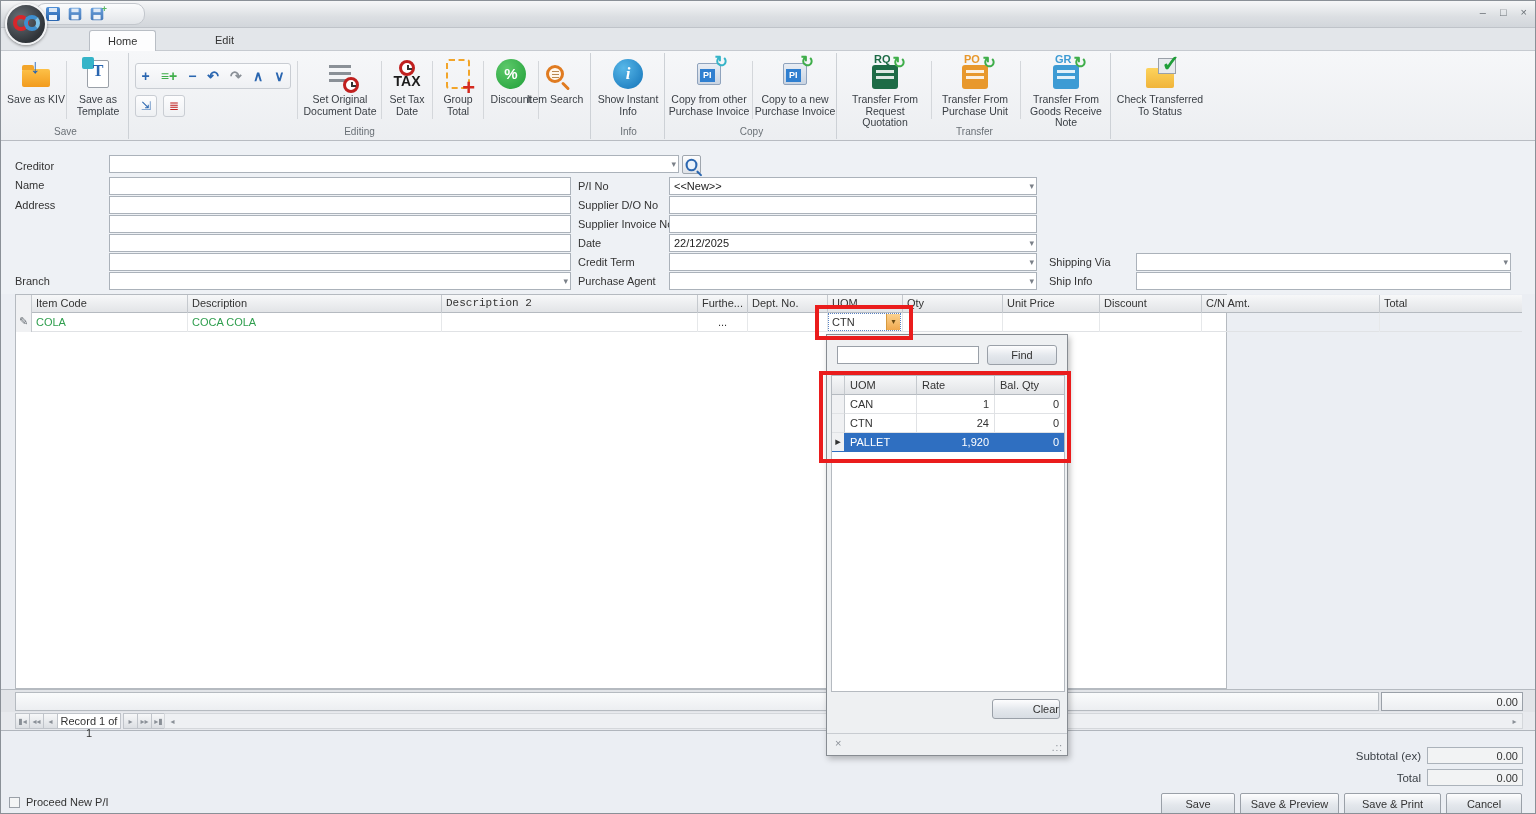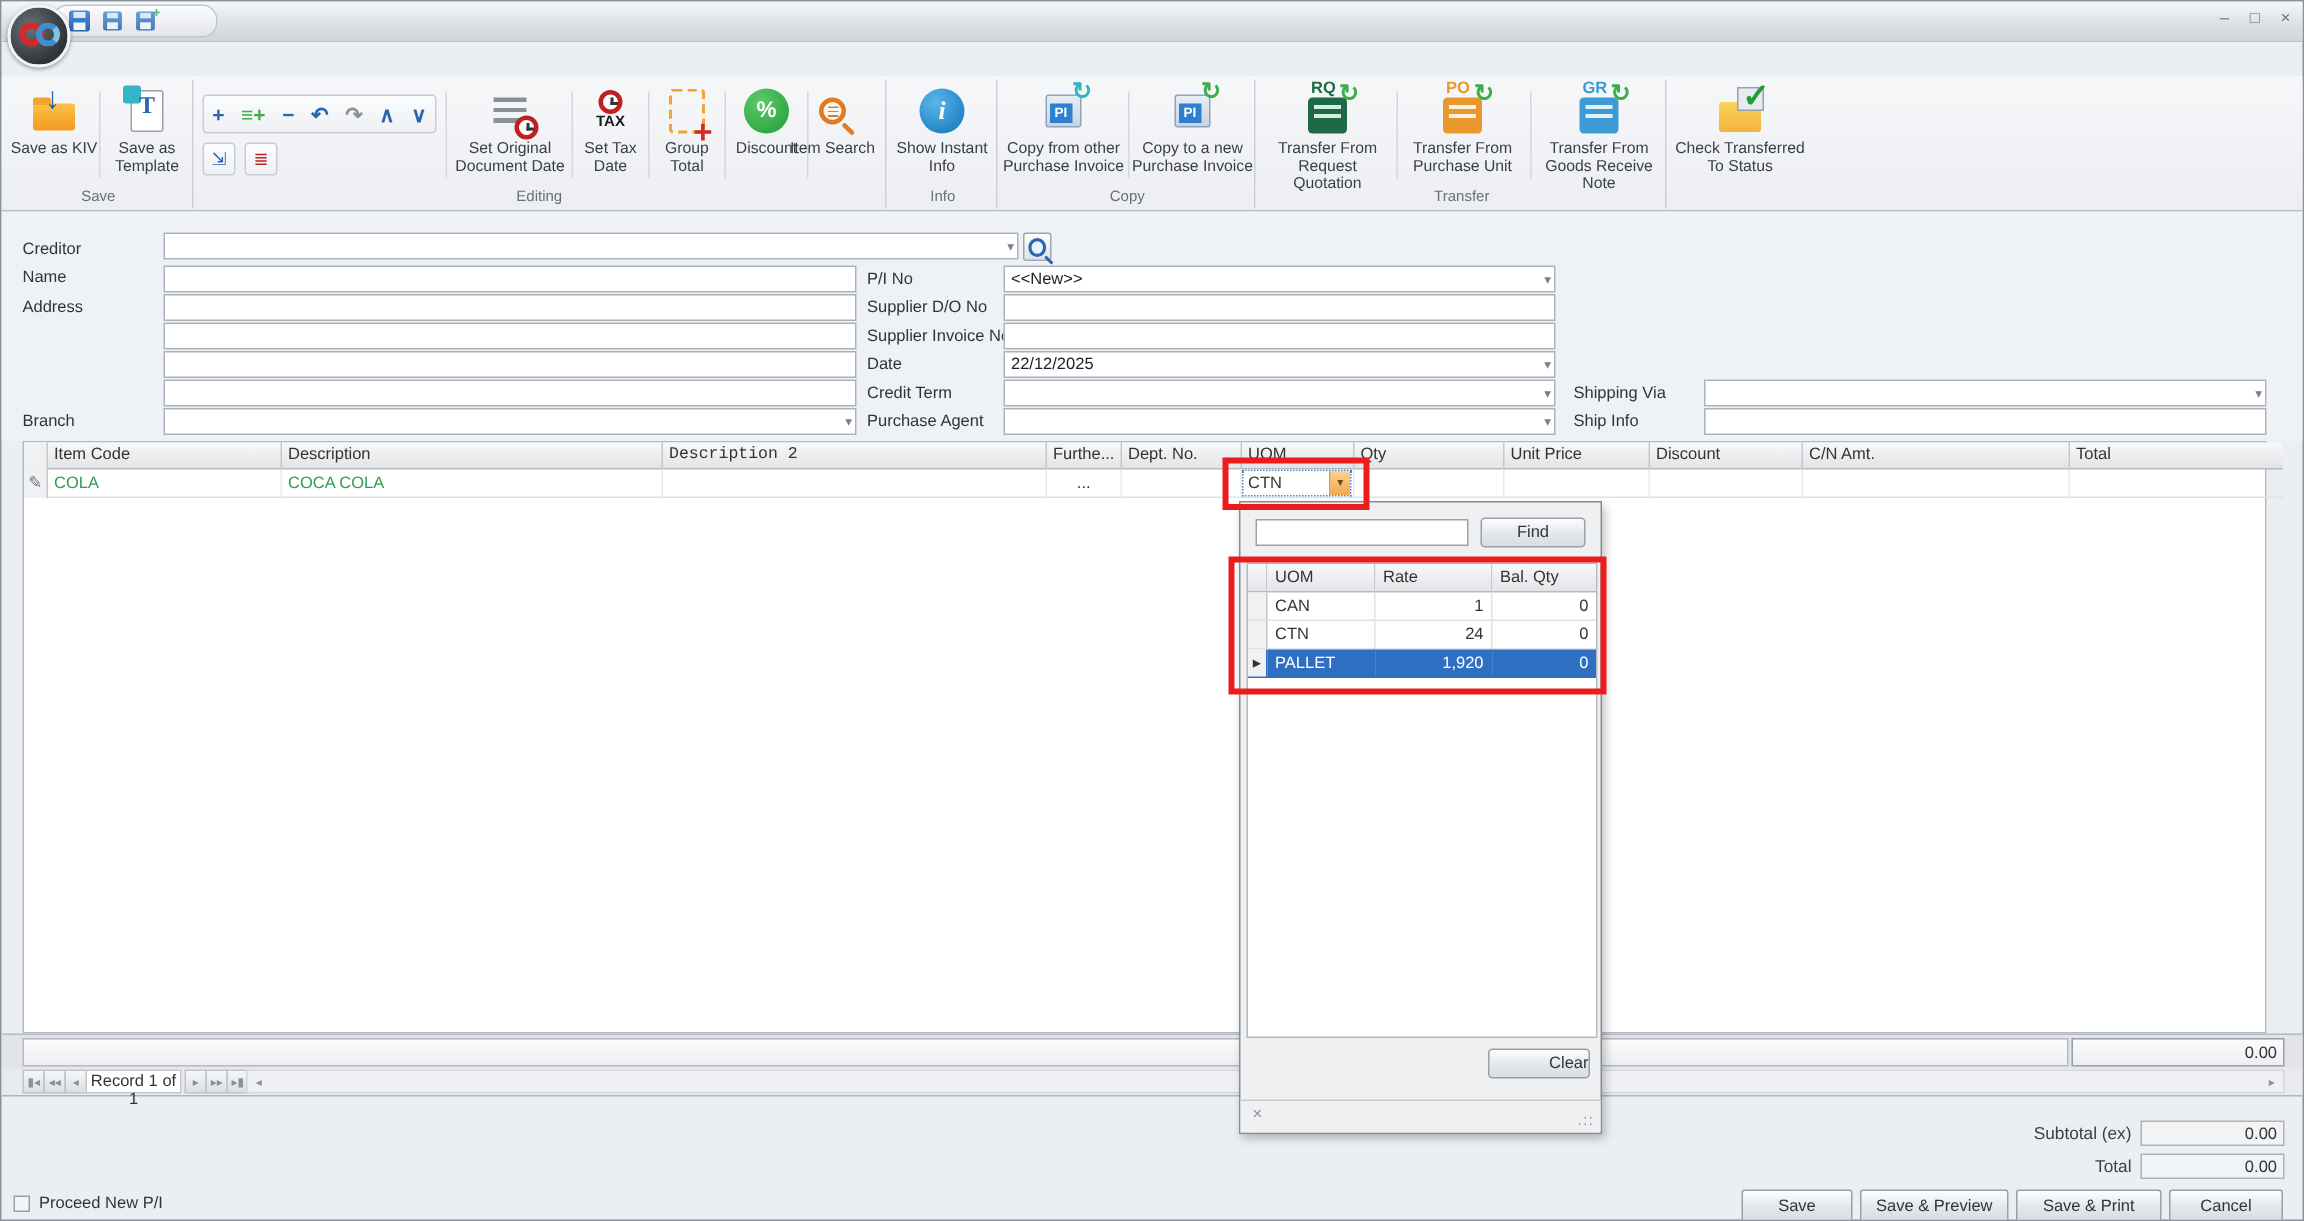--- a/index.html
+++ b/index.html
@@ -43,21 +43,21 @@
   .folder:before { content:""; position:absolute; left:0; top:-4px; width:12px; height:5px; background:#f2a52a; border-radius:2px 2px 0 0; }
   .arrow-down { position:absolute; top:-8px; left:8px; color:#1d62b8; font-size:20px; font-weight:bold; }
   .doc { width:22px; height:28px; background:#fff; border:1px solid #9aa0a8; border-radius:2px; position:relative; }
   .doc .dt { position:absolute; left:0; right:0; top:4px; text-align:center; color:#2a66b0; font-weight:bold; font-size:16px; font-family:"Liberation Serif",serif; }
   .doc .corner { position:absolute; left:-6px; top:-4px; width:12px; height:12px; background:#35b4c8; border-radius:2px; }
   .lines3 { width:22px; height:18px; background:repeating-linear-gradient(#8a9097 0 3px, transparent 3px 7px); }
   .clock { width:16px; height:16px; border:3px solid #c0201f; border-radius:50%; background:#fff; position:relative; }
   .clock:before { content:""; position:absolute; left:5px; top:2px; width:2px; height:5px; background:#333; }
   .clock:after { content:""; position:absolute; left:5px; top:5px; width:5px; height:2px; background:#333; }
   .clock.abs { position:absolute; right:-2px; bottom:-2px; }
-  .taxword { font-weight:bold; font-size:10px; color:#1b1b1b; letter-spacing:0; }
+  .taxword { font-weight:bold; font-size:14px; color:#1b1b1b; letter-spacing:0; }
   .dashedbox { width:24px; height:30px; border:2px dashed #f2a52a; border-radius:3px; position:relative; }
   .dashedbox .plus { position:absolute; right:-7px; bottom:-6px; color:#d42a20; font-size:22px; font-weight:bold; }
   .greencircle { width:30px; height:30px; border-radius:50%; background:radial-gradient(circle at 35% 30%, #5dc96a, #1f9e38); color:#fff; font-weight:bold; font-size:15px; display:flex; align-items:center; justify-content:center; }
   .mag { width:18px; height:18px; border:3px solid #e07b20; border-radius:50%; position:relative; background:#fff7ec; }
   .mag:before { content:""; position:absolute; width:3px; height:10px; background:#e07b20; transform:rotate(-45deg); left:15px; top:13px; border-radius:2px; }
   .mag .mlines { position:absolute; left:3px; top:3px; width:7px; height:7px; background:repeating-linear-gradient(#b98950 0 1px, transparent 1px 3px); }
   .mag.blue { border-color:#2a66b0; transform:scale(.7); background:#eaf2fb; }
   .mag.blue:before { background:#2a66b0; }
   .infocircle { width:30px; height:30px; border-radius:50%; background:radial-gradient(circle at 35% 30%, #57b7e8, #1272b8); color:#fff; font-weight:bold; font-size:17px; font-family:"Liberation Serif",serif; font-style:italic; display:flex; align-items:center; justify-content:center; }
   .pigrid { width:24px; height:22px; background:linear-gradient(#e8edf4,#c9d4e2); border:1px solid #8fa3bd; border-radius:2px; position:relative; }
@@ -77,21 +77,21 @@
   .mini2 .mbtn { width:22px; height:22px; border:1px solid #c9cdd3; border-radius:3px; background:linear-gradient(#fdfdfe,#eef0f3); display:flex; align-items:center; justify-content:center; font-size:12px; }
 
   
   .form { position:absolute; left:0; top:140px; width:1536px; height:153px; background:#eef1f5; }
   .flabel { position:absolute; font-size:11px; color:#333; }
   .fld { position:absolute; height:18px; background:#fff; border:1px solid #abb2ba; font-size:11px; padding:2px 4px; color:#222; }
   .fld .dd { position:absolute; right:2px; top:3px; color:#7a8088; font-size:9px; }
   .lookupbtn { position:absolute; width:19px; height:19px; border:1px solid #9fa6ae; background:linear-gradient(#fdfdfe,#dfe3e8); border-radius:2px; display:flex; align-items:center; justify-content:center; }
 
   
-  .gridwrap { position:absolute; left:14px; top:293px; width:1496px; height:395px; background:#fff; border:1px solid #b5bac0; }
+  .gridwrap { position:absolute; left:14px; top:293px; width:1212px; height:395px; background:#fff; border:1px solid #b5bac0; }
   .ghead { position:absolute; left:0; top:0; width:1506px; height:18px; background:linear-gradient(#f7f8f9,#e2e4e7); border-bottom:1px solid #b5bac0; }
   .gh { position:absolute; top:0; height:18px; padding:2px 4px; border-right:1px solid #c5c9ce; font-size:11px; color:#333; overflow:hidden; white-space:nowrap; }
   .grow1 { position:absolute; left:0; top:18px; width:1506px; height:19px; border-bottom:1px solid #e0e2e5; }
   .gc { position:absolute; top:0; height:19px; padding:3px 4px; border-right:1px solid #e6e8ea; font-size:11px; overflow:hidden; white-space:nowrap; }
   .rowsel { background:#f0f1f3; border-right:1px solid #c5c9ce; color:#6a7076; text-align:center; padding:2px 0; }
   .green { color:#2f9e4e; }
 
   
   .fband { position:absolute; left:0; top:688px; width:1536px; height:23px; background:#e2e4e8; border-top:1px solid #b5bac0; }
   .fband .bigbox { position:absolute; left:14px; top:2px; width:1364px; height:19px; background:linear-gradient(#fafbfc,#eceef1); border:1px solid #b5bac0; }
@@ -144,20 +144,24 @@
           <span class="plus">+</span>
         </span>
     </div>
     <div class="winctl">
       <span>–</span>
       <span>□</span>
       <span>×</span>
     </div>
   </div>
 
+  <div class="tabrow">
+    <div class="tab active">Home</div>
+    <div class="tab plain">Edit</div>
+  </div>
   <div class="logo">
     <span class="ring-red"></span>
       <span class="ring-blue"></span>
   </div>
 
   <div class="ribbon">
 
     <div class="rgroup" style="left:2px; width:126px;">
       <div class="rbtn" style="left:4px; width:58px;">
         <span class="ric">

